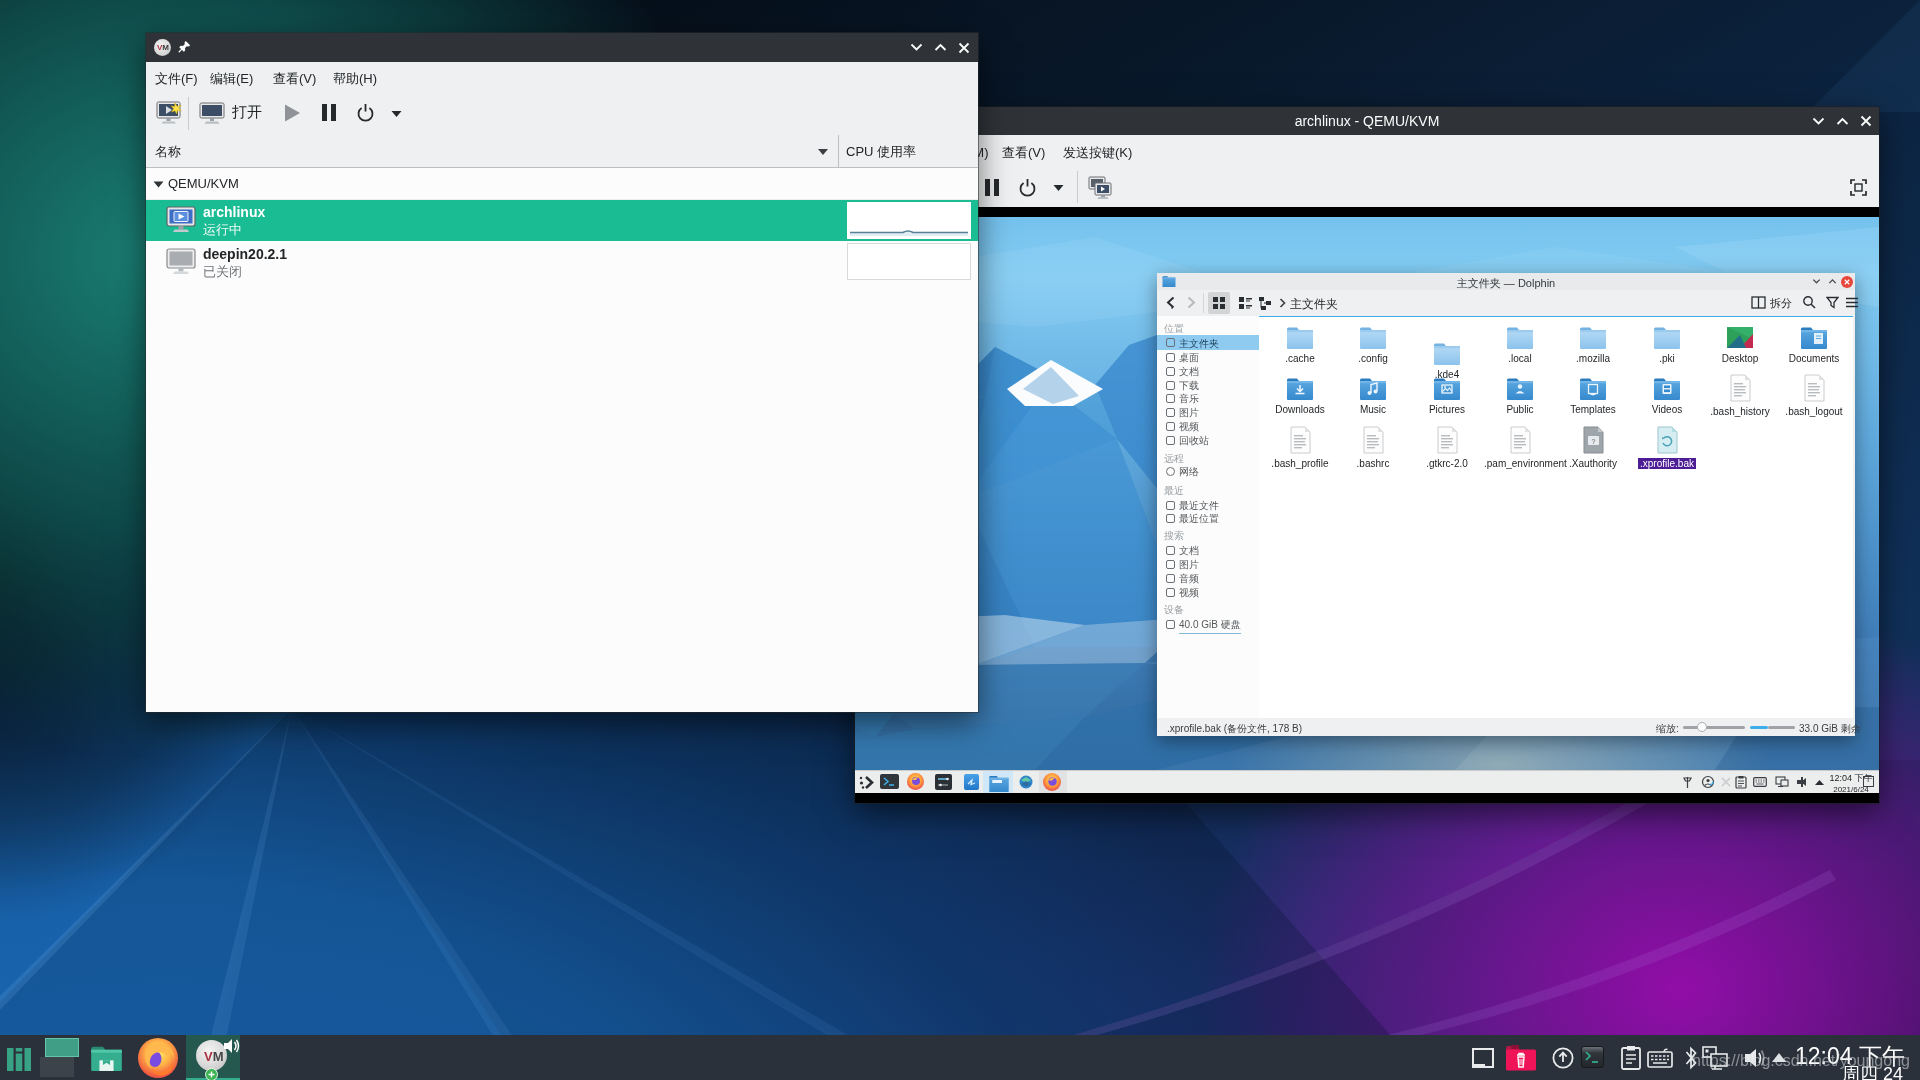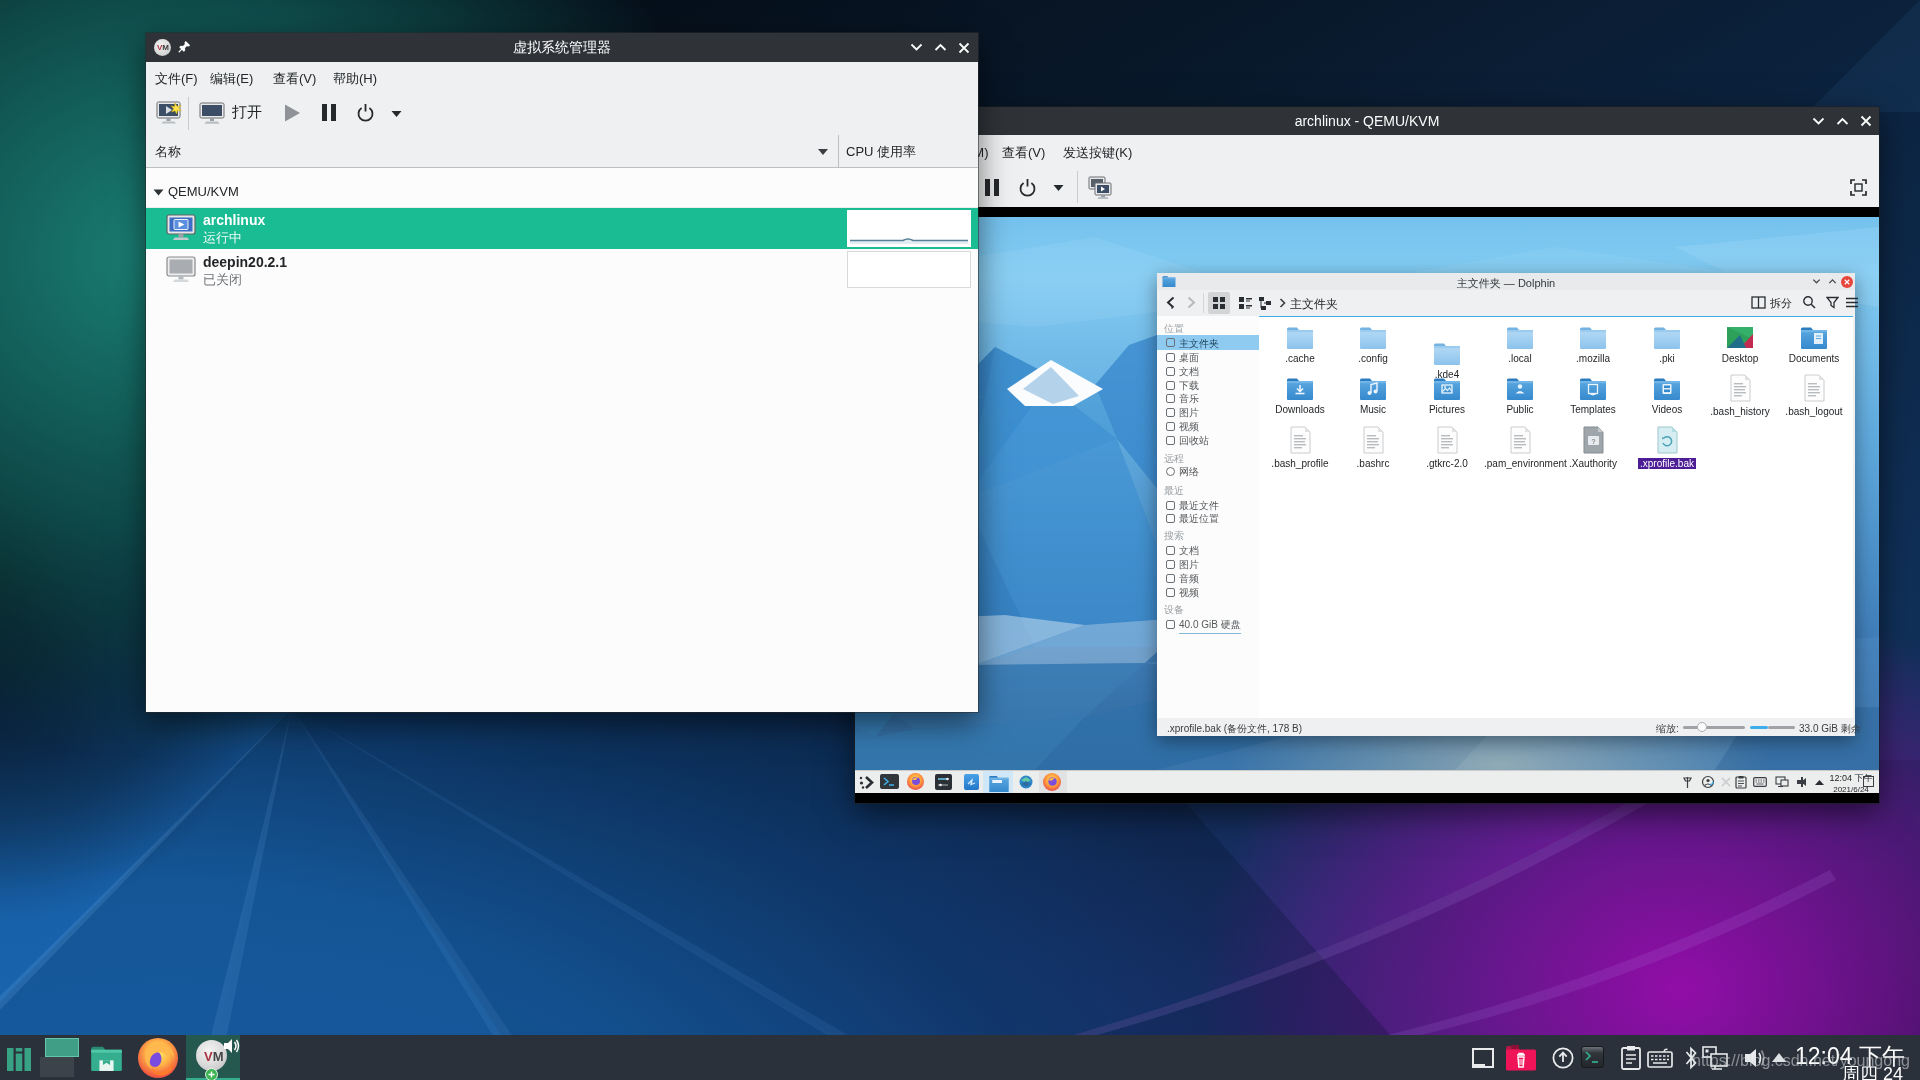--- a/index.html
+++ b/index.html
@@ -19,21 +19,21 @@
     linear-gradient(150deg, #04080d 0%, #081626 30%, #0c2441 55%, #103058 78%, #123463 100%);
 }
 #wallsvg { left:0; top:0; }
 
 
 #vmm { left:146px; top:33px; width:832px; height:679px; background:#fcfcfc; box-shadow:0 10px 30px rgba(0,0,0,0.55); outline:1px solid rgba(40,44,48,0.55); }
 #vmm-title { height:29px; background:#2f3338; }
 #vmm-menubar { position:absolute; left:0; top:29px; width:100%; height:30px; background:#eff0f1; color:#232629; font-size:13px; }
 #vmm-toolbar { position:absolute; left:0; top:59px; width:100%; height:43px; background:#eff0f1; }
 #vmm-header { position:absolute; left:0; top:102px; width:100%; height:33px; background:#eff0f1; border-bottom:1px solid #bdc0c3; font-size:13px; color:#232629; }
-#vmm-body { position:absolute; left:0; top:135px; width:100%; bottom:0; background:#fcfcfc;margin-top:8px; }
+#vmm-body { position:absolute; left:0; top:135px; width:100%; bottom:0; background:#fcfcfc; }
 .vmrow { position:absolute; left:0; width:100%; }
 
 
 #qemu { left:855px; top:107px; width:1024px; height:696px; background:#000; box-shadow:0 10px 30px rgba(0,0,0,0.55); outline:1px solid rgba(30,33,36,0.6); }
 #qemu-title { height:28px; background:#2f3338; }
 #qemu-menubar { position:absolute; left:0; top:28px; width:100%; height:32px; background:#eff0f1; color:#232629; font-size:13px; }
 #qemu-toolbar { position:absolute; left:0; top:60px; width:100%; height:40px; background:#eff0f1; }
 #guest { position:absolute; left:0; top:110px; width:1024px; height:576px; overflow:hidden;
   background:
     radial-gradient(380px 130px at 645px 548px, rgba(248,228,178,0.6) 0%, rgba(248,228,178,0) 72%),
@@ -539,21 +539,20 @@
   </div>
 
   <div id="vmm" class="abs">
     <div id="vmm-title">
       <div class="abs" style="left:8px;top:6px;width:17px;height:17px;border-radius:50%;background:radial-gradient(circle at 40% 35%, #f2f2f2 0%, #d8d8d8 60%, #b9b9b9 100%);"></div>
       <div class="abs" style="left:11px;top:10px;font-size:8px;font-weight:bold;color:#b03040;">V<span style="color:#3b3b3b;">M</span></div>
       <svg class="abs" style="left:32px;top:7px" width="13" height="13" viewBox="0 0 17 17">
           <path d="M10.2 1.2 L15.8 6.8 L14.2 8.4 L11.6 8.2 L9.2 10.6 L9.4 13.6 L7.6 15.4 L1.6 9.4 L3.4 7.6 L6.4 7.8 L8.8 5.4 L8.6 2.8 Z" fill="#fcfcfc"></path>
           <path d="M1 16 L5 12" stroke="#fcfcfc" stroke-width="1.6"></path>
         </svg>
-      <div class="abs" style="left:0;right:0;top:6px;text-align:center;font-size:14px;color:#fcfcfc;">虚拟系统管理器</div>
       <svg class="abs" style="left:764px;top:9px" width="13" height="11" viewBox="0 0 13 11">
           <path d="M1.5 2.5 L6.5 7.5 L11.5 2.5" stroke="#fcfcfc" stroke-width="1.8" fill="none"></path>
         </svg>
       <svg class="abs" style="left:788px;top:9px" width="13" height="11" viewBox="0 0 13 11">
           <path d="M1.5 8 L6.5 3 L11.5 8" stroke="#fcfcfc" stroke-width="1.8" fill="none"></path>
         </svg>
       <svg class="abs" style="left:812px;top:9px" width="12" height="12" viewBox="0 0 12 12">
           <path d="M1.5 1.5 L10.5 10.5 M10.5 1.5 L1.5 10.5" stroke="#fcfcfc" stroke-width="1.8" fill="none"></path>
         </svg>
     </div>

